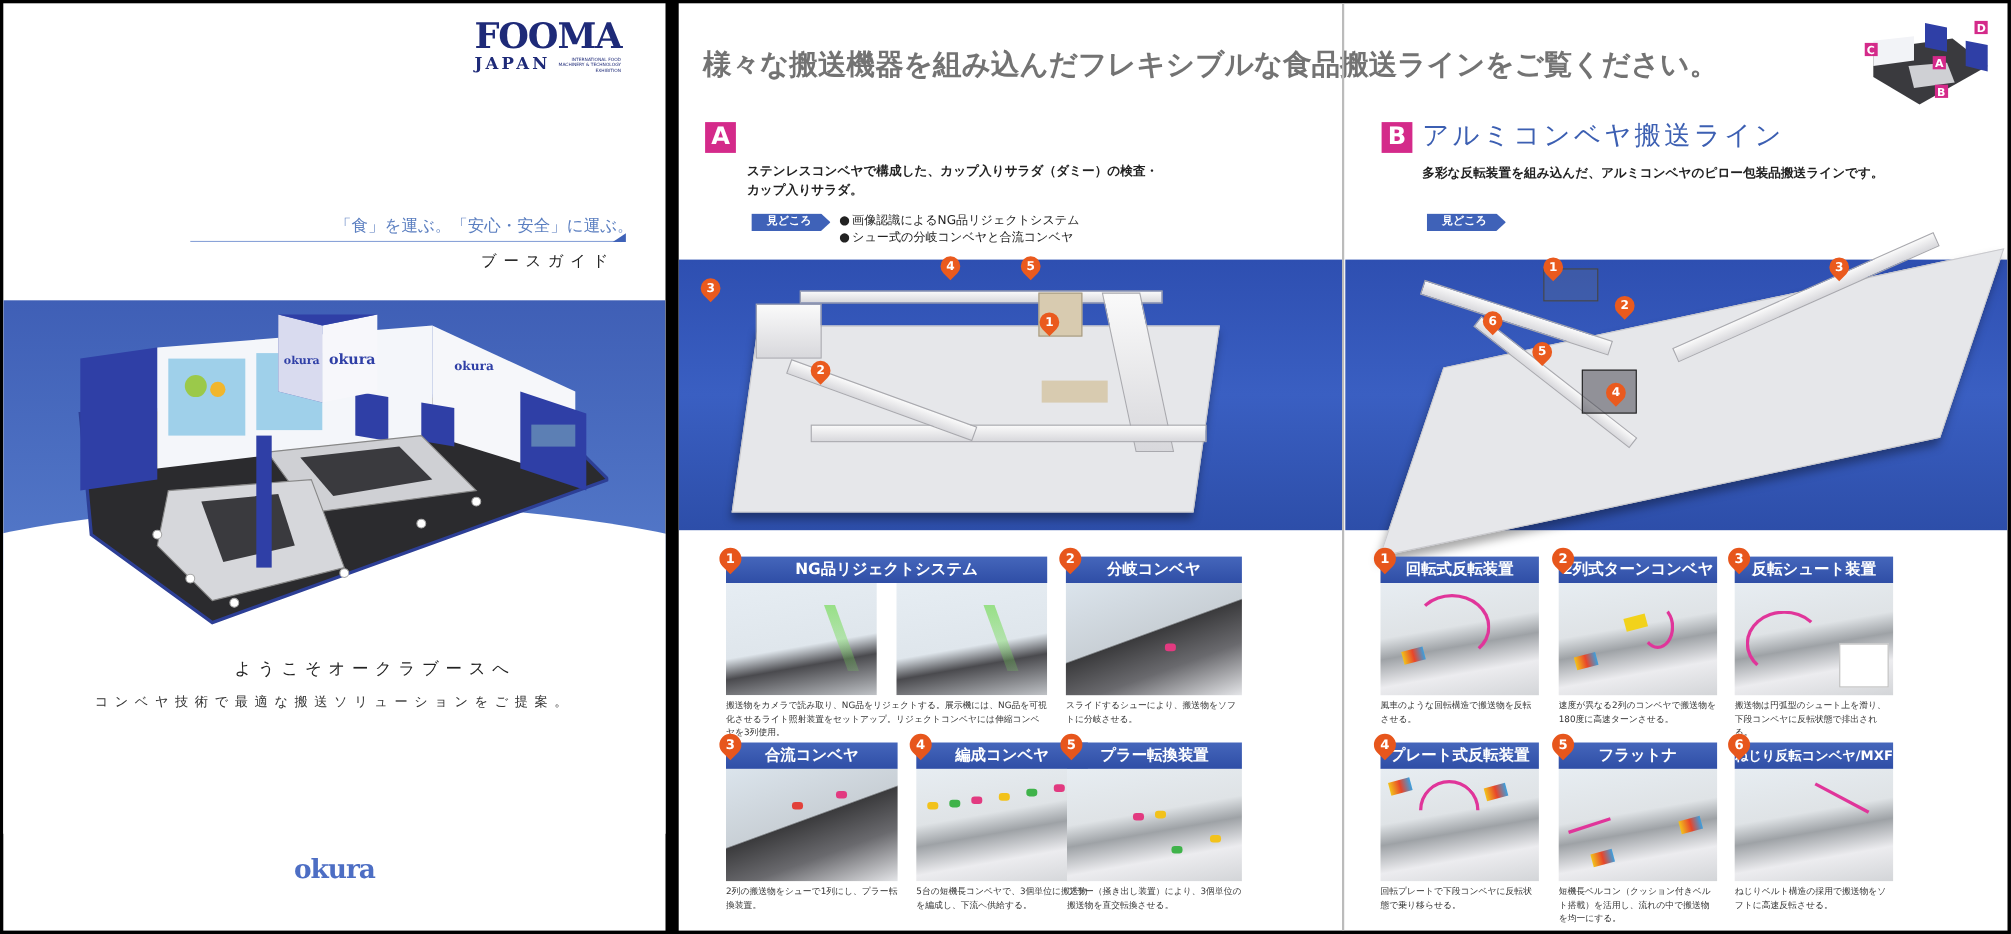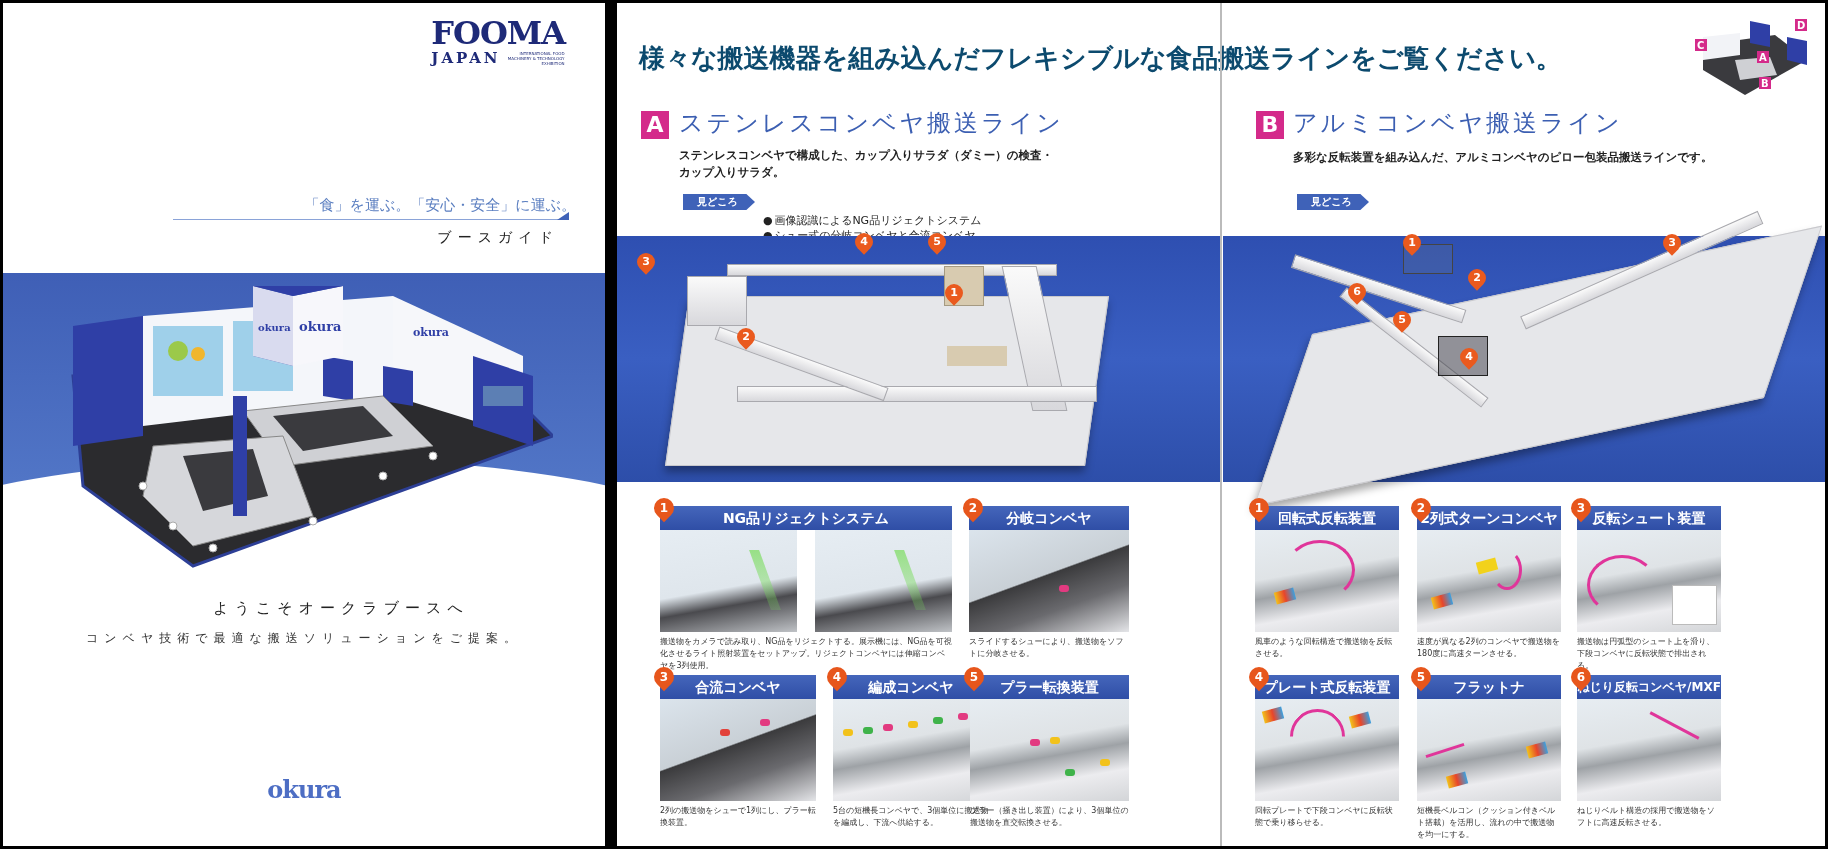--- a/index.html
+++ b/index.html
@@ -20,27 +20,27 @@
   .slogan-arrow { position: absolute; right: 36px; top: 209px; width: 0; height: 0; border-left: 12px solid transparent; border-bottom: 8px solid #3f62b8; }
   .booth-guide { position: absolute; right: 46px; top: 226px; font-size: 14px; letter-spacing: 6px; color: #222; }
   .cover-band { position: absolute; left: 0; top: 270px; width: 602px; height: 245px; background: linear-gradient(180deg,#3f5fb6,#5479c9); }
   .cover-curve { position: absolute; left: -150px; top: 455px; width: 900px; height: 300px; background: #fff; border-radius: 50% 50% 0 0 / 35% 35% 0 0; }
   .booth-render { position: absolute; left: 50px; top: 283px; width: 500px; height: 290px; }
   .welcome { position: absolute; left: 0; width: 676px; text-align: center; top: 596px; font-size: 15px; letter-spacing: 6px; color: #222; }
   .welcome-sub { position: absolute; left: 0; width: 602px; text-align: center; top: 627px; font-size: 12px; letter-spacing: 6px; color: #333; }
   .okura-logo { position: absolute; left: 0; width: 602px; text-align: center; top: 772px; font-family: "DejaVu Serif", serif; font-weight: bold; font-size: 24px; color: #4d6ec4; letter-spacing: -1px; }
 
   
-  .headline { position: absolute; left: 22px; top: 38px; font-size: 26px; font-weight: bold; color: #0c4a6e; white-space: nowrap; letter-spacing: 0px; }
+  .headline { position: absolute; left: 22px; top: 38px; font-size: 26px; font-weight: bold; color: #737373; white-space: nowrap; letter-spacing: 0px; }
   .mini-map { position: absolute; right: 12px; top: 12px; width: 118px; height: 82px; }
   .sec-badge { position: absolute; width: 28px; height: 28px; background: #d42a8a; color: #fff; font-weight: bold; font-size: 22px; text-align: center; line-height: 28px; }
   .sec-title { position: absolute; font-size: 24px; color: #3c5fb2; letter-spacing: 3px; white-space: nowrap; }
   .sec-desc { position: absolute; font-size: 11.5px; font-weight: bold; color: #222; line-height: 17px; }
   .mido { position: absolute; width: 72px; height: 16px; background: #3f62b8; color: #fff; font-size: 10px; font-weight: bold; padding-left: 14px; line-height: 16px; clip-path: polygon(0 0, 88% 0, 100% 50%, 88% 100%, 0 100%); }
-  .points { position: absolute; font-size: 11px; color: #222; line-height: 15px; margin-top: 20px; }
+  .points { position: absolute; font-size: 11px; color: #222; line-height: 15px; }
   .points div::before { content: "\25CF"; margin-right: 2px; }
 
   .line-band { position: absolute; top: 233px; height: 246px; background: linear-gradient(180deg,#2e4fb1,#3a5fc2 50%,#2d4ea9); }
   .platform { position: absolute; background: #e6e7ea; border: 1px solid #c8c8cc; box-shadow: 0 6px 8px rgba(0,0,0,0.35); }
   .conveyor { position: absolute; background: linear-gradient(180deg,#fafafa,#d8d8dc); border: 1px solid #a9a9ae; }
   .pin { position: absolute; width: 18px; height: 18px; background: #ea5a1e; border-radius: 50% 50% 50% 0; transform: rotate(-45deg); }
   .pin span { position: absolute; left: 0; top: 0; width: 18px; height: 18px; line-height: 18px; text-align: center; color: #fff; font-size: 11px; font-weight: bold; transform: rotate(45deg); }
 
   .card { position: absolute; }
   .card-head { position: absolute; left: 0; top: 0; right: 0; height: 24px; background: linear-gradient(180deg,#4566bb,#2f4ea6); color: #fff; font-weight: bold; font-size: 14px; text-align: center; line-height: 24px; }
@@ -129,21 +129,20 @@
       <text x="2" y="34" fill="#fff" font-size="10" font-weight="bold">C</text>
     <rect x="62" y="36" width="12" height="12" fill="#d42a8a"></rect>
       <text x="64" y="46" fill="#fff" font-size="10" font-weight="bold">A</text>
     <rect x="64" y="62" width="12" height="12" fill="#d42a8a"></rect>
       <text x="66" y="72" fill="#fff" font-size="10" font-weight="bold">B</text>
     <rect x="100" y="4" width="12" height="12" fill="#d42a8a"></rect>
       <text x="102" y="14" fill="#fff" font-size="10" font-weight="bold">D</text>
   </svg>
 
   <div class="sec-badge" style="left:24px;top:108px;">A</div>
-  <div class="sec-title" style="left:62px;top:104px;">ステンレスコンベヤ搬送ライン</div>
   <div class="sec-desc" style="left:62px;top:144px;width:380px;">ステンレスコンベヤで構成した、カップ入りサラダ（ダミー）の検査・カップ入りサラダ。</div>
   <div class="mido" style="left:66px;top:191px;">見どころ</div>
   <div class="points" style="left:146px;top:190px;">
     <div>画像認識によるNG品リジェクトシステム</div>
     <div>シュー式の分岐コンベヤと合流コンベヤ</div>
   </div>
 
   <div class="sec-badge" style="left:639px;top:108px;">B</div>
   <div class="sec-title" style="left:676px;top:104px;">アルミコンベヤ搬送ライン</div>
   <div class="sec-desc" style="left:676px;top:146px;width:520px;">多彩な反転装置を組み込んだ、アルミコンベヤのピロー包装品搬送ラインです。</div>

